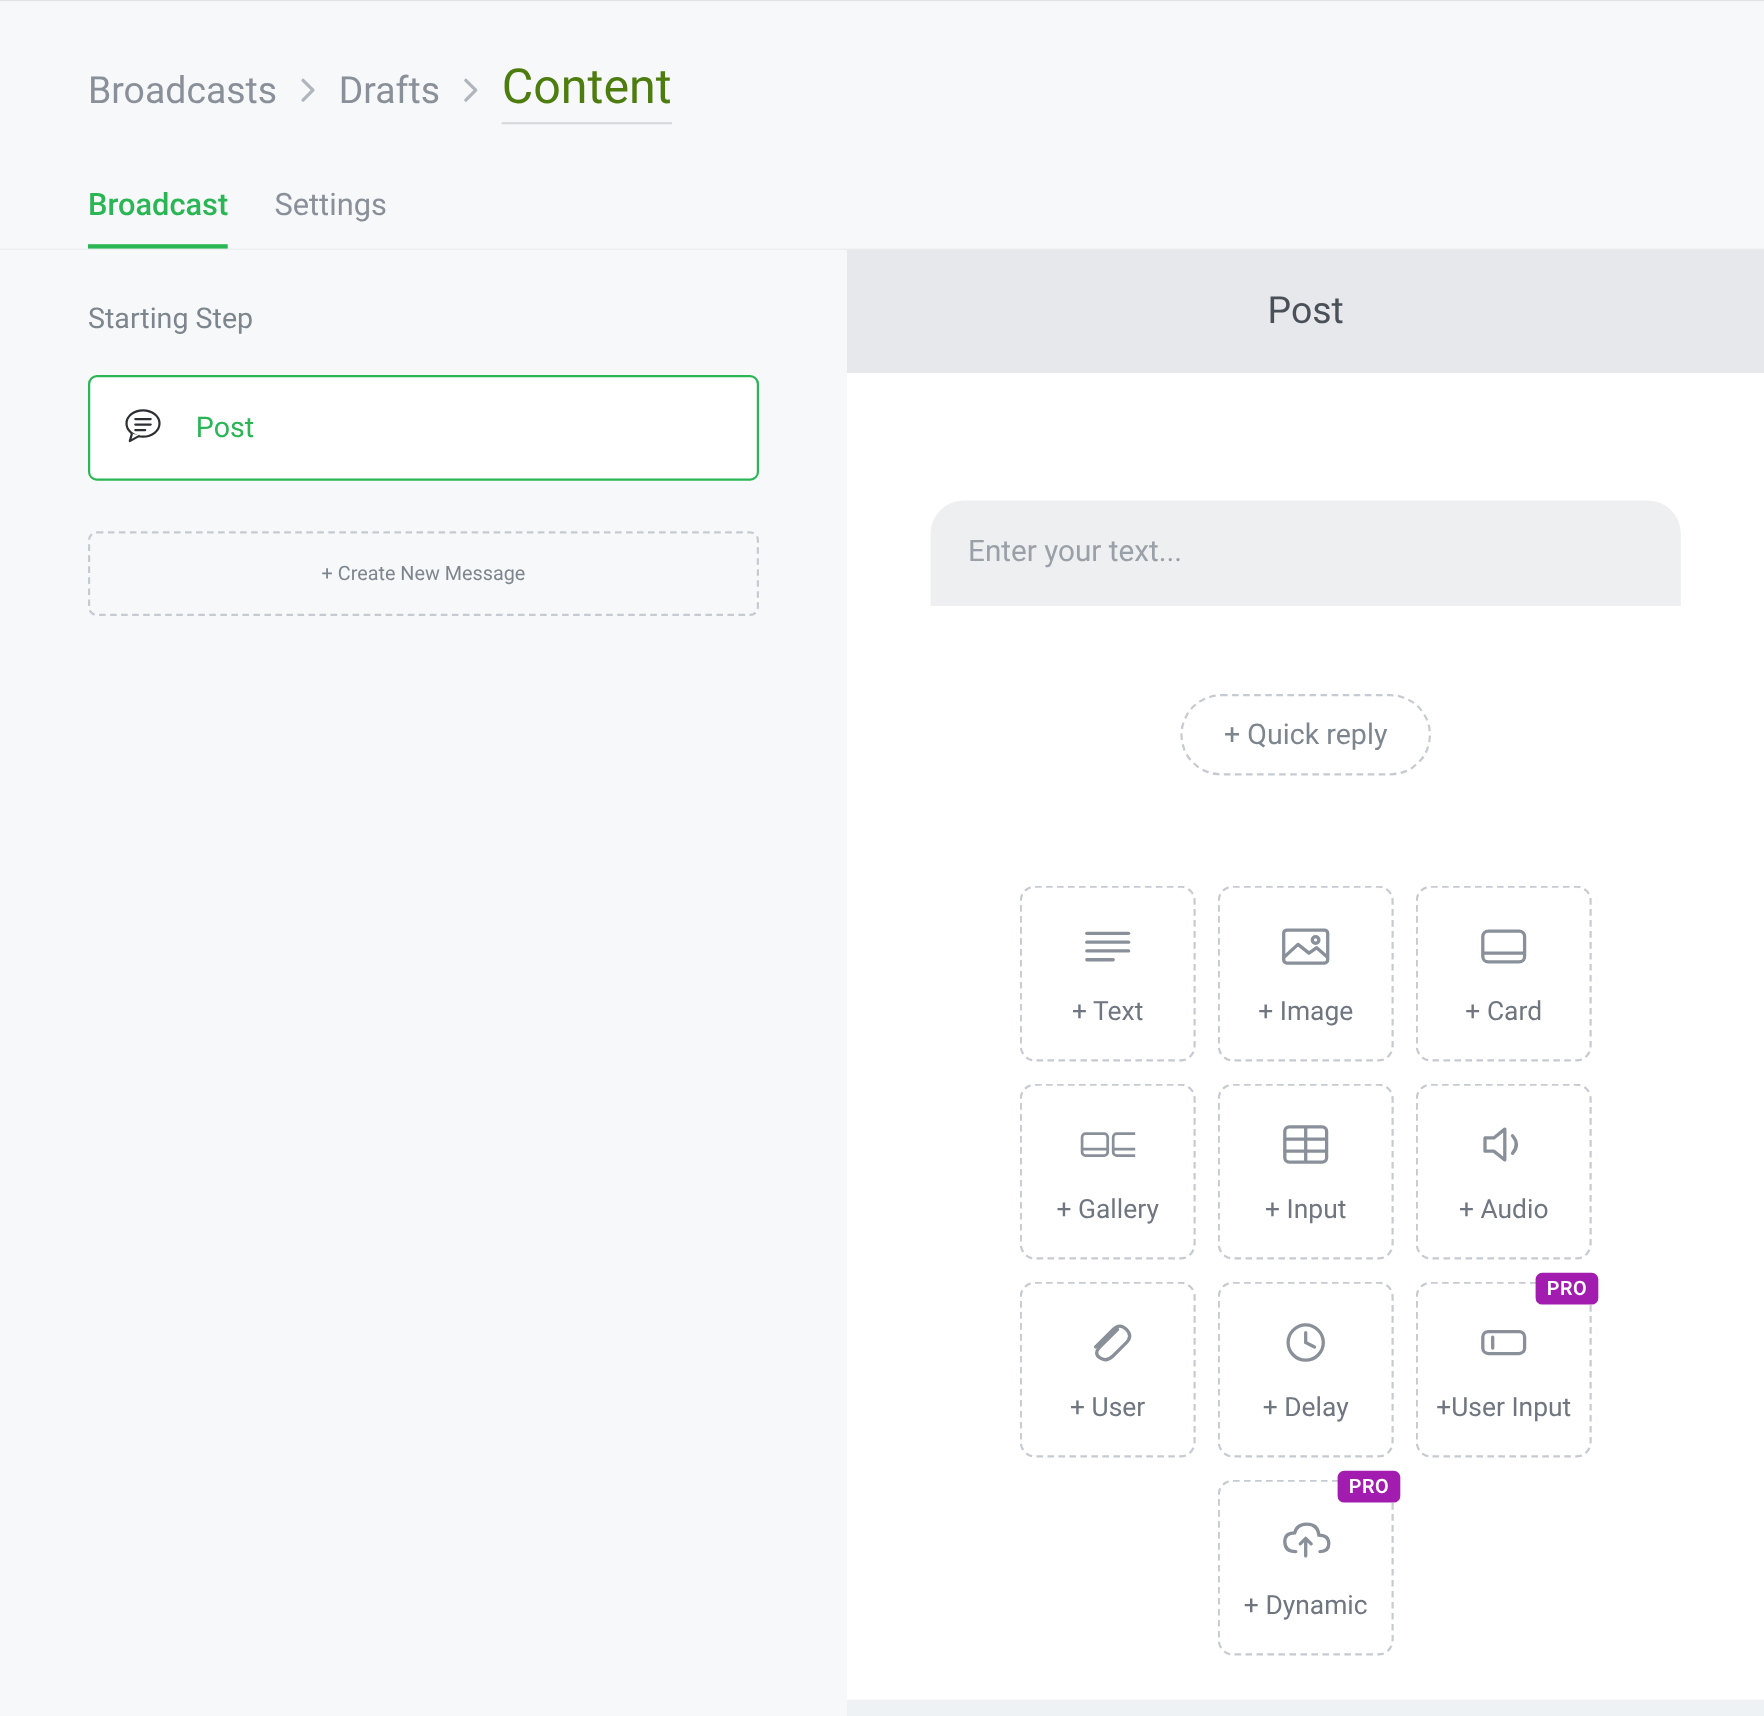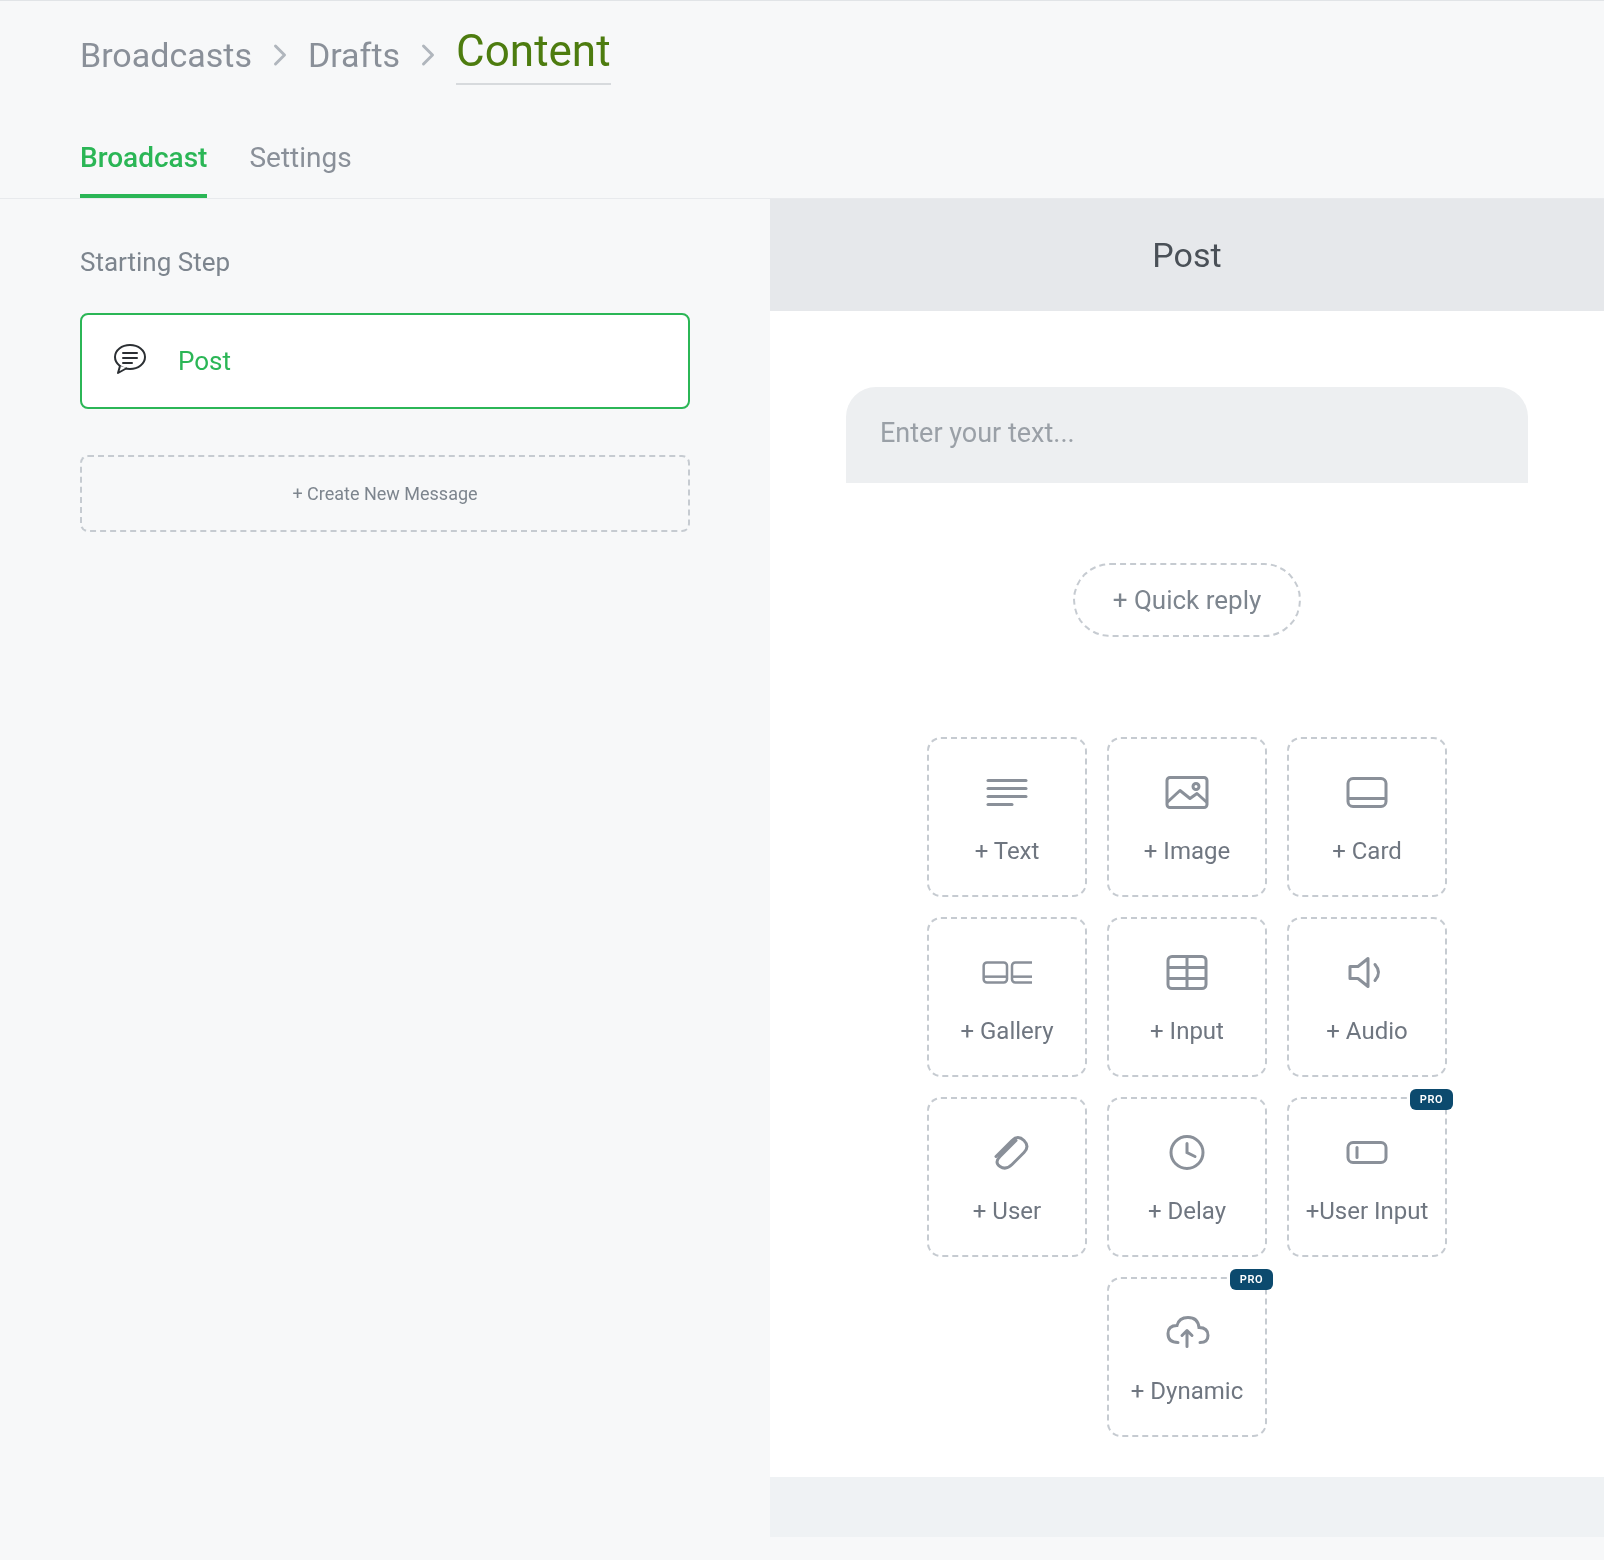--- a/index.html
+++ b/index.html
@@ -6,21 +6,21 @@
   body {
     font-family: -apple-system, BlinkMacSystemFont, "Segoe UI", Roboto, Helvetica, Arial, sans-serif;
     background: #f7f8f9;
     color: #3a3f44;
     width: 1604px;
     height: 1560px;
   }
   .topbar {
     border-top: 1px solid #e1e4e7;
     border-bottom: 1px solid #e8eaed;
-    padding: 24px 80px 0 80px;
+    padding: 52px 80px 0 80px;
     background: #f7f8f9;
   }
   .breadcrumb {
     display: flex;
     align-items: center;
     gap: 20px;
     font-size: 34px;
     color: #8a9099;
     margin-bottom: 56px;
   }
@@ -64,21 +64,21 @@
   }
   .panel-body {
     background: #fff; margin: 0; padding: 76px 76px 40px 76px;
   }
   .text-block {
     border-radius: 30px 30px 0 0; overflow: visible;
   }
   .text-input {
     background: #edeff1; border-radius: 30px 30px 0 0;
     padding: 30px 34px; color: #9aa0a7; font-size: 27px;
-    min-height: 96px; cursor: text;
+    min-height: 96px; cursor: text; margin-top: 40px;
   }
   .add-button-row {
     border: 2px dashed #c6cbd1; border-top: 2px dashed #c6cbd1;
     border-bottom-left-radius: 30px; border-bottom-right-radius: 30px;
     text-align: center; padding: 22px; color: #7d858e; font-size: 26px;
     cursor: pointer; background: #fff;
   }
   .quick-reply {
     margin: 80px auto 0 auto;
     border: 2px dashed #c6cbd1; border-radius: 999px;
@@ -94,21 +94,21 @@
     width: 160px; height: 160px;
     border: 2px dashed #c6cbd1; border-radius: 14px;
     display: flex; flex-direction: column; align-items: center; justify-content: center;
     gap: 22px; cursor: pointer; background: #fff;
   }
   .elem-btn .ico { width: 50px; height: 45px; display: flex; align-items: center; justify-content: center; }
   .elem-btn .ico svg { width: 50px; height: 45px; stroke: #8a9099; }
   .elem-btn .lbl { font-size: 24px; color: #6f7680; }
   .pro-badge {
     position: absolute; top: -10px; right: -8px;
-    background: #0c4a6e; color: #fff; font-size: 11px; font-weight: 600;
+    background: #a21caf; color: #fff; font-size: 18px; font-weight: 600;
     padding: 4px 10px; border-radius: 6px; letter-spacing: 0.5px;
   }
 </style>
 </head>
 <body>
 
 <div class="topbar">
   <div class="breadcrumb">
     <a>Broadcasts</a>
     <span class="chevron">

